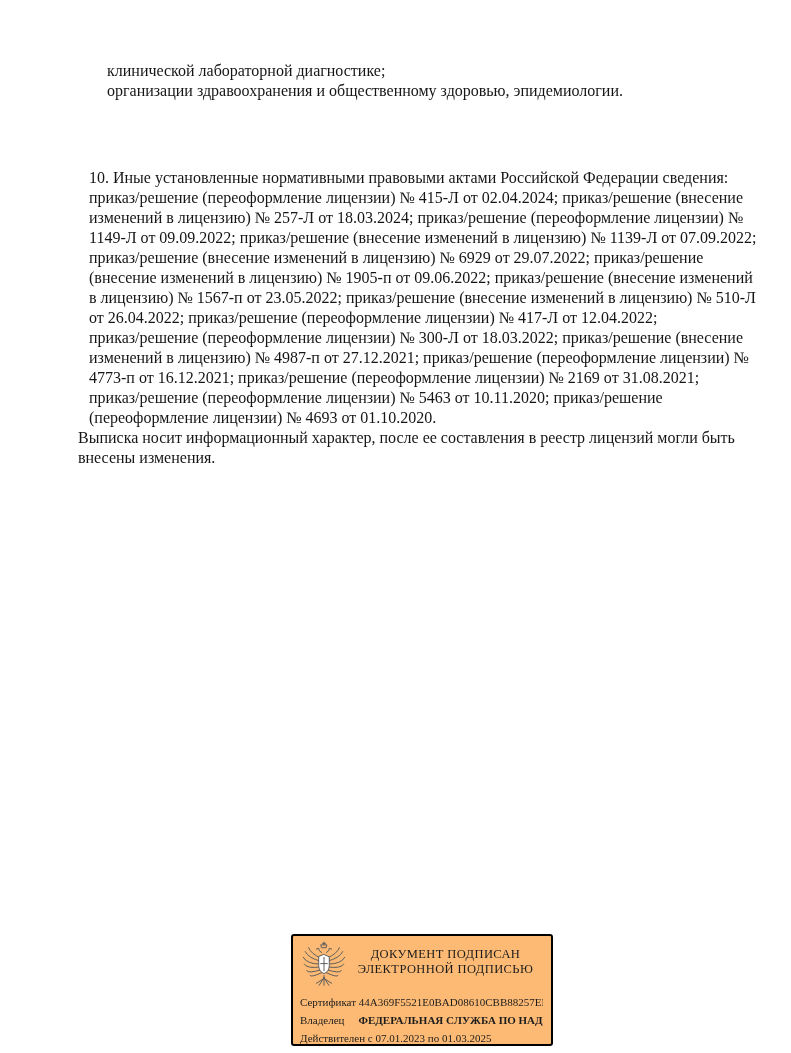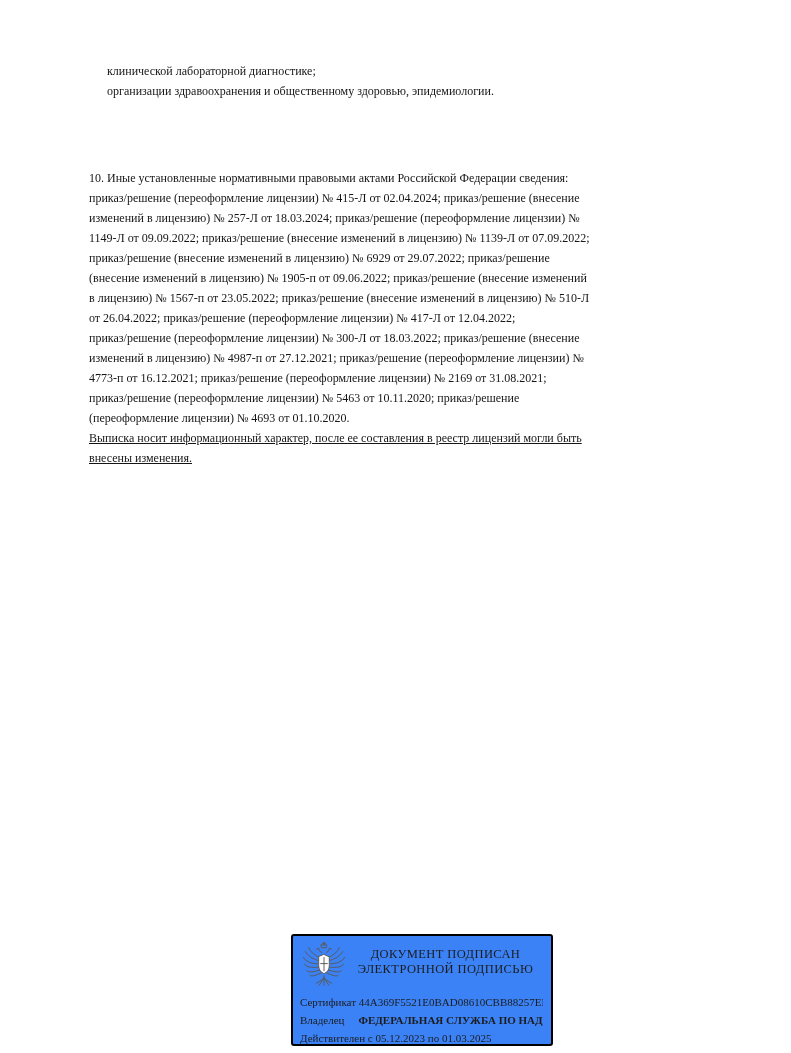--- a/index.html
+++ b/index.html
@@ -11,40 +11,40 @@
     position: relative;
     width: 791px;
     height: 1053px;
     background: #ffffff;
     font-family: "Liberation Serif", "DejaVu Serif", serif;
     color: #151515;
     overflow: hidden;
   }
   .textblock {
     position: absolute;
-    font-size: 12px;
+    font-size: 16px;
     line-height: 20px;
     white-space: pre-line;
     text-align: left;
   }
   .continuation { left: 107px; top: 61px;  width: 660px; }
   .item9        { left: 89px;  top: 118px; width: 700px; }
   .item10       { left: 89px;  top: 168px; width: 700px; }
-  .disclaimer   { left: 89px;  top: 428px; width: 700px; text-decoration: underline; }
+  .disclaimer   { left: 78px;  top: 428px; width: 700px; }
 
   
   .stamp {
     position: absolute;
     left: 291px;
     top: 934px;
     width: 262px;
     height: 112px;
     border: 2px solid #000000;
     border-radius: 3px;
-    background: #3b82f6;
+    background: #fdba74;
     box-sizing: border-box;
     overflow: hidden;
   }
   .stamp-head {
     display: flex;
     align-items: flex-start;
     padding: 5px 8px 0 7px;
     height: 55px;
     box-sizing: border-box;
   }
@@ -134,17 +134,17 @@
         </svg>
       </span>
       <div class="stamp-titles">ДОКУМЕНТ ПОДПИСАН
 ЭЛЕКТРОННОЙ ПОДПИСЬЮ</div>
     </div>
     <div class="stamp-lines">
       <div class="stamp-line">Сертификат 44A369F5521E0BAD08610CBB88257ED3</div>
       <div class="stamp-line">
         <span class="lbl">Владелец</span><span class="owner-value">ФЕДЕРАЛЬНАЯ СЛУЖБА ПО НАДЗОРУ В СФЕРЕ</span>
       </div>
-      <div class="stamp-line">Действителен с 05.12.2023 по 01.03.2025</div>
+      <div class="stamp-line">Действителен с 07.01.2023 по 01.03.2025</div>
     </div>
   </div>
 
 </div>
 
 </body></html>

